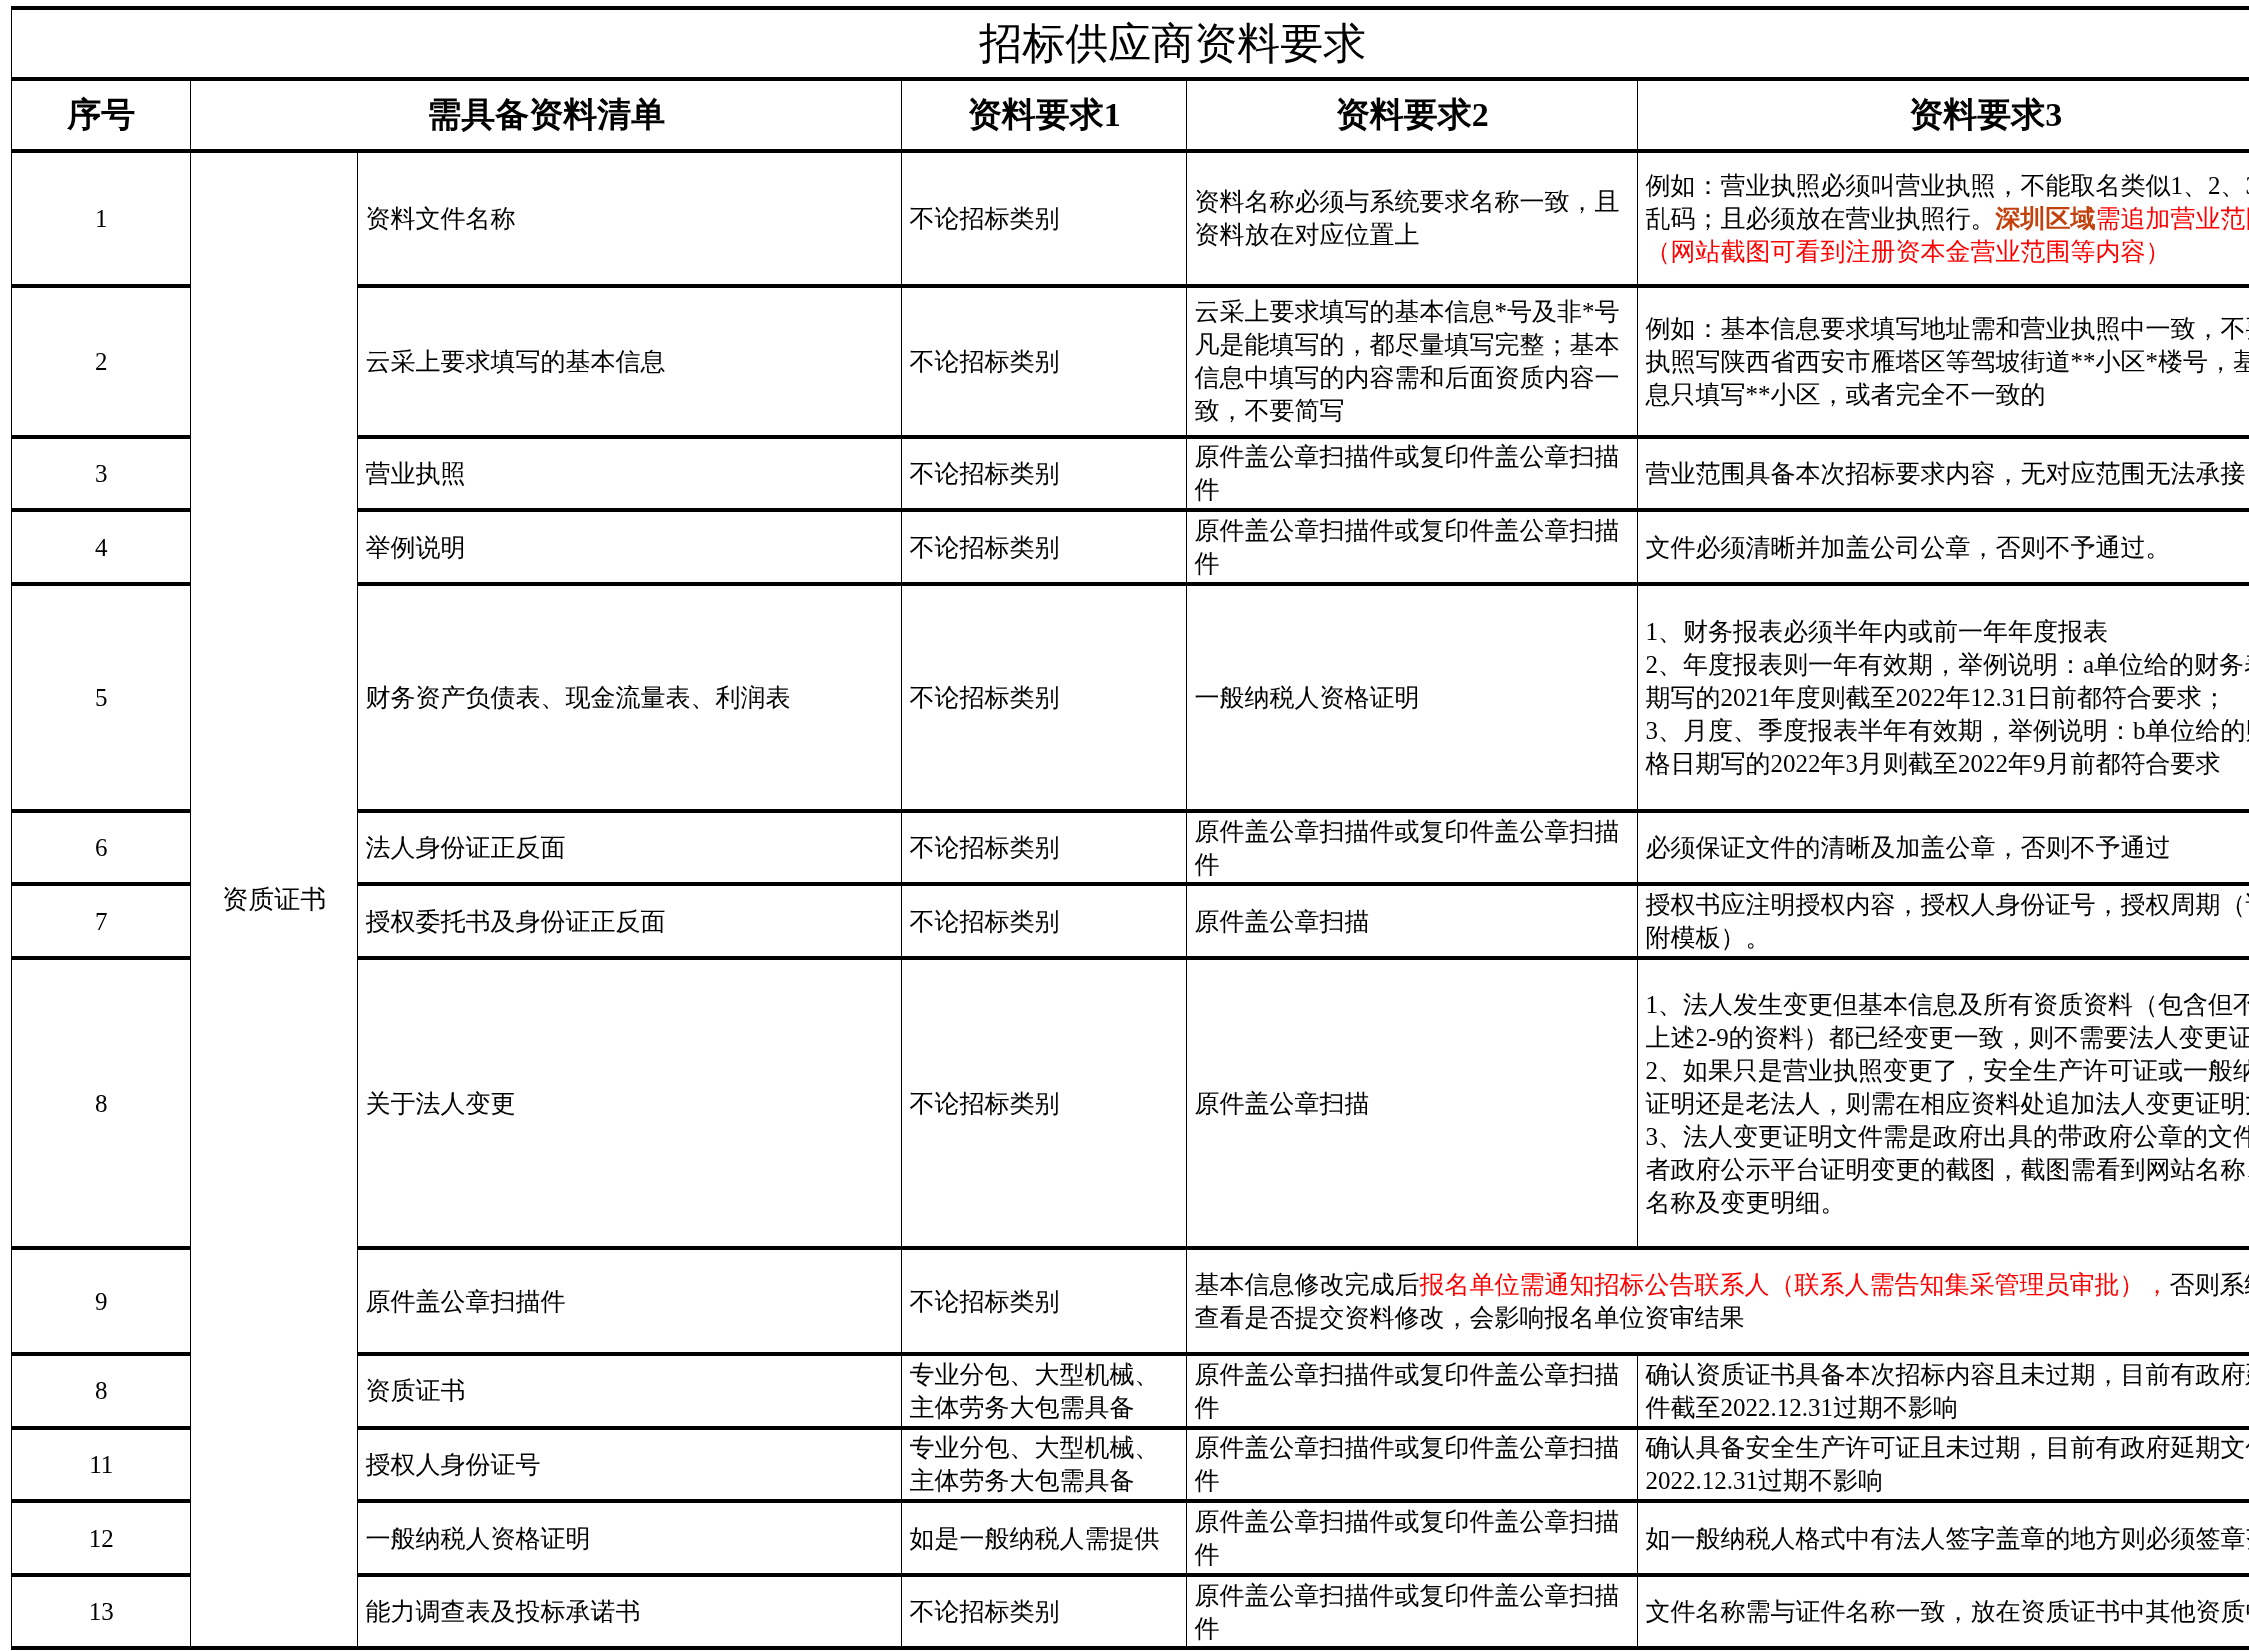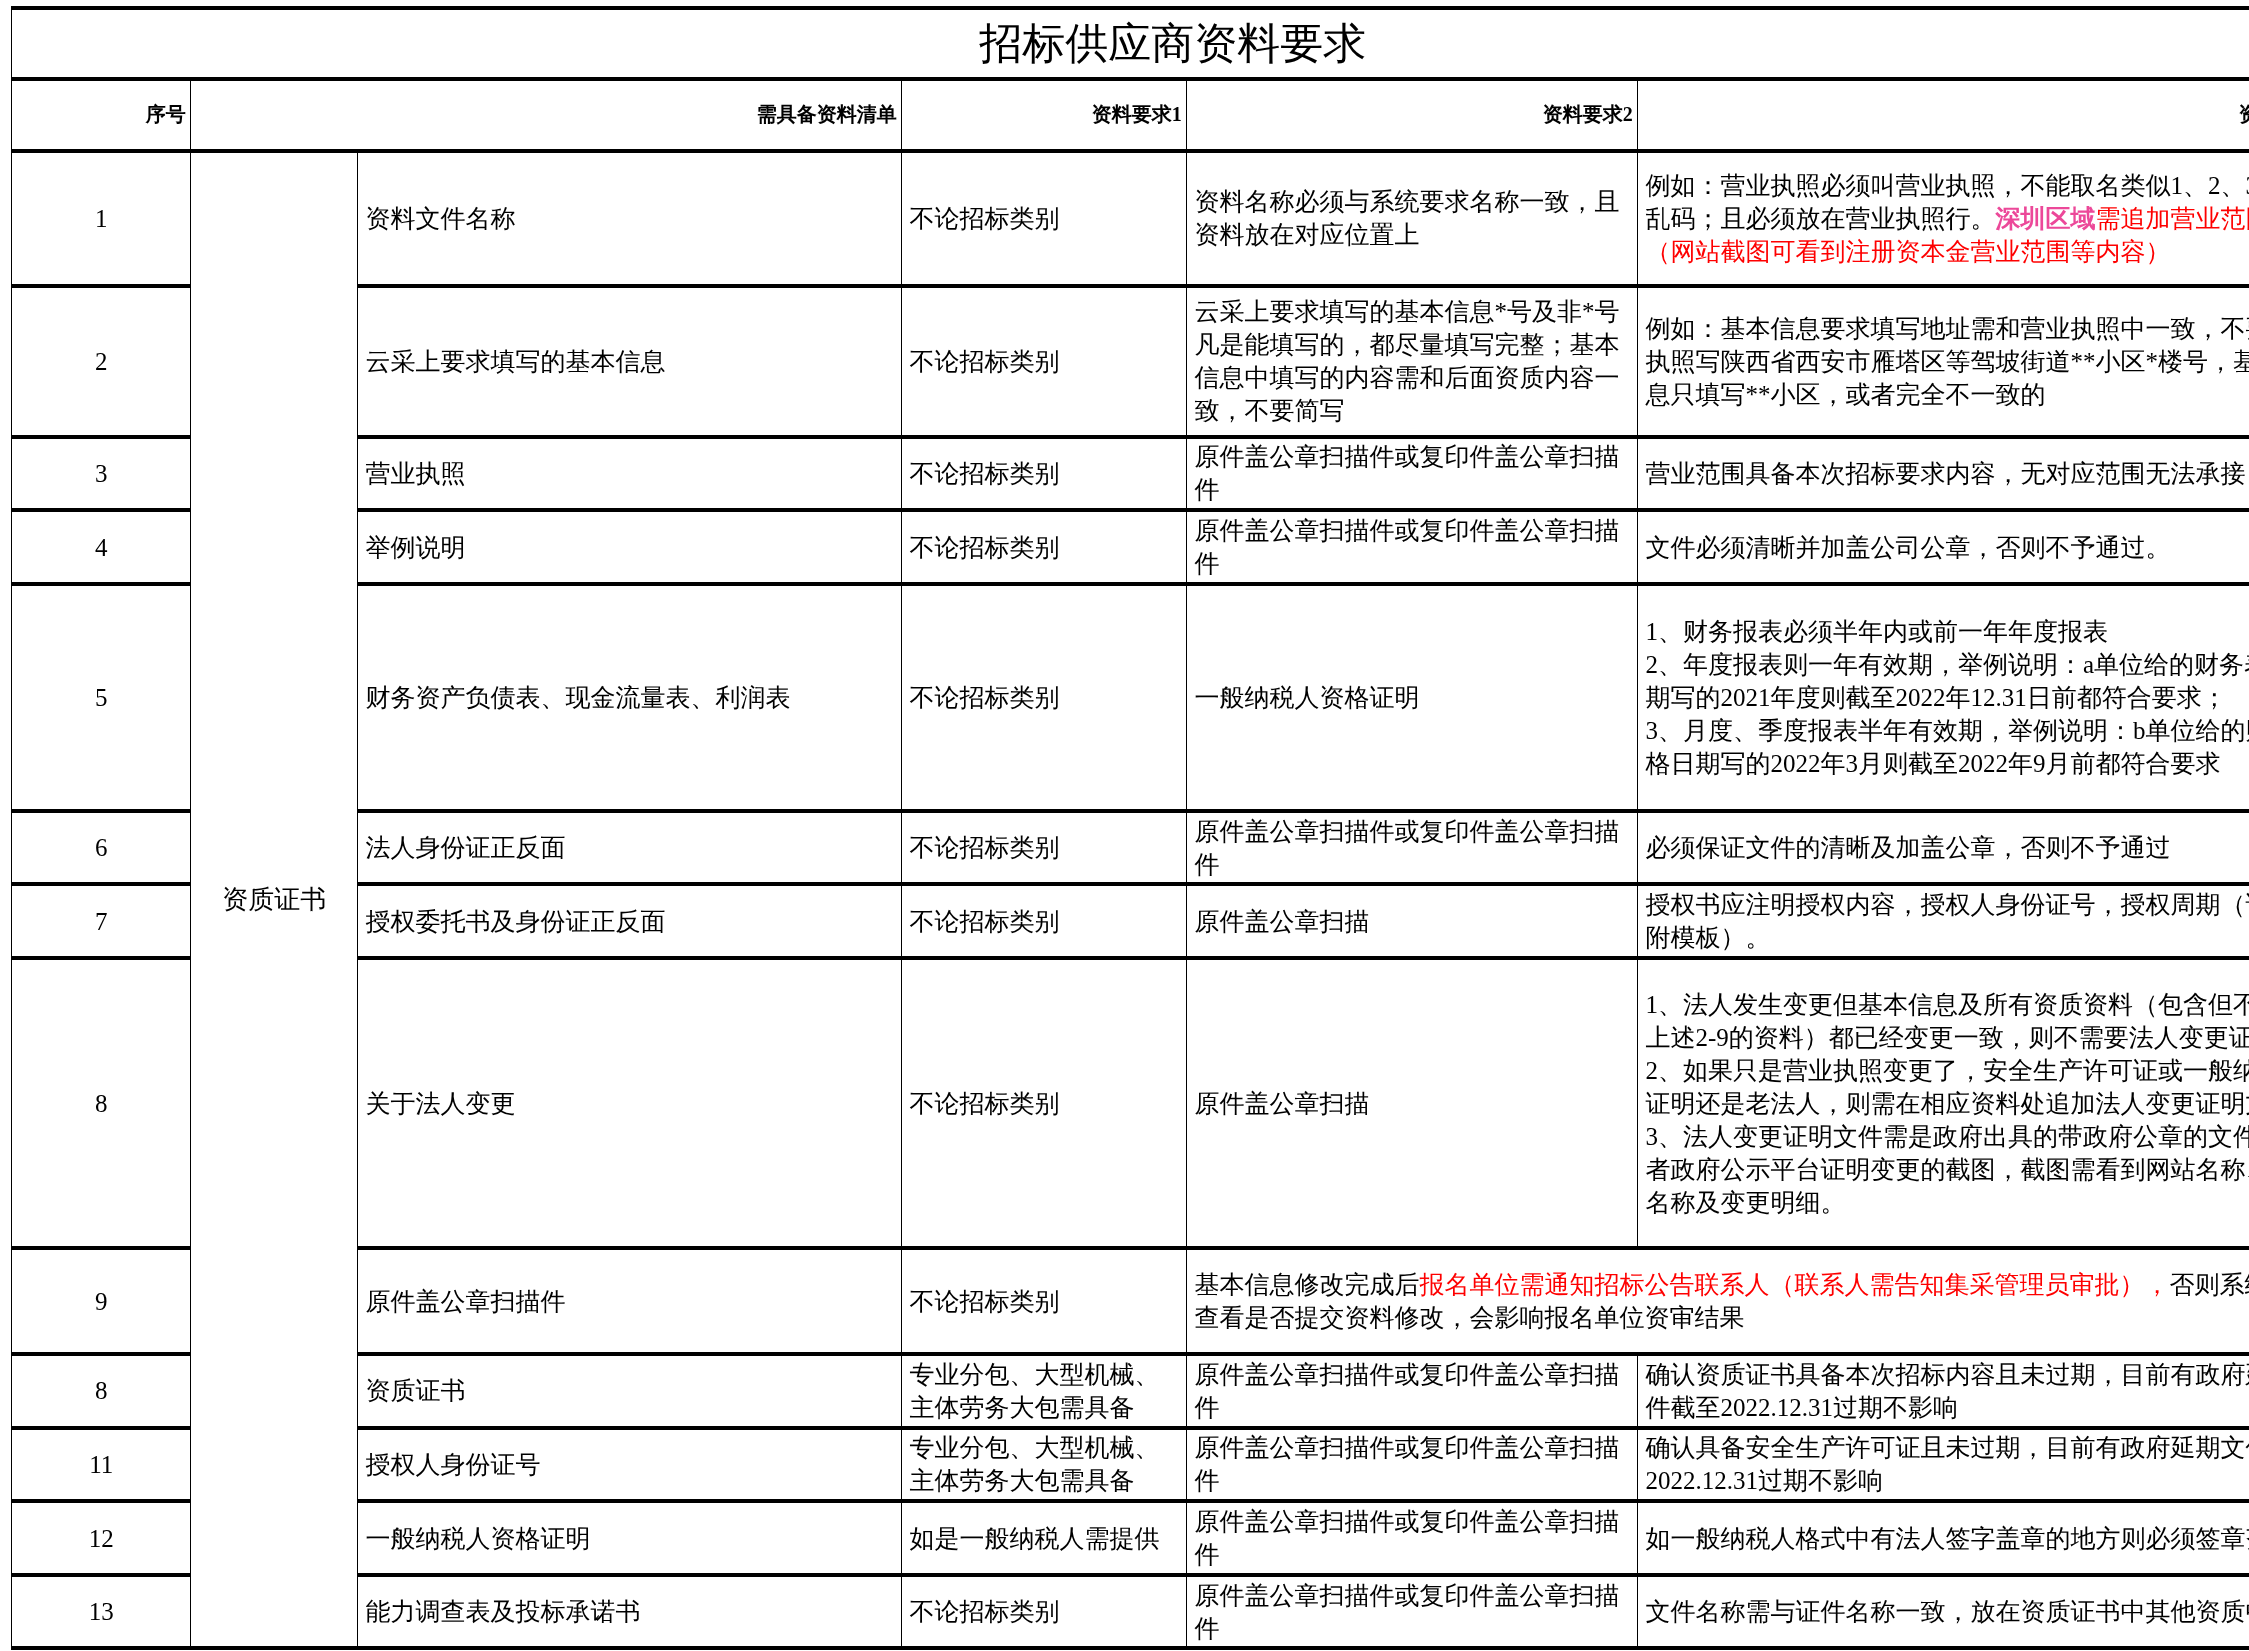--- a/index.html
+++ b/index.html
@@ -3,27 +3,27 @@
 <meta charset="utf-8">
 <style>
   html,body{margin:0;padding:0;background:#ffffff;width:2344px;height:1652px;overflow:hidden;}
   body{font-family:"Liberation Serif","DejaVu Serif",serif;color:#000;}
   .table-wrap{padding:6.3px 0 0 11.2px;}
   table{border-collapse:collapse;table-layout:fixed;width:2321px;}
   td{border:1.8px solid #000;border-top-width:4px;border-bottom-width:4px;
      vertical-align:middle;font-size:25px;line-height:33px;
      padding:1.8px 4.5px 1.8px 7.2px;word-break:break-all;}
   .title-cell{font-size:43px;text-align:center;padding:6.3px 4.5px;line-height:1.25;}
-  .header-row td{font-size:20px;font-weight:bold;text-align:right;padding:4.5px;}
+  .header-row td{font-size:34px;font-weight:bold;text-align:center;padding:4.5px;}
   .no-cell{text-align:center;padding:1.8px;}
   .group-cell{text-align:center;padding:1.8px;font-size:26px;}
   .pre-line{white-space:pre-line;}
   .seg-black{color:#000;}
   .seg-red{color:#fe0000;}
-  .seg-red-bold{color:#ec4899;font-weight:bold;text-align:center;}
+  .seg-red-bold{color:#c2410c;font-weight:bold;text-align:center;}
 </style>
 </head>
 <body>
 
 <div class="table-wrap">
   <table>
     <colgroup>
       <col style="width:179px">
         <col style="width:167px">
         <col style="width:544px">

